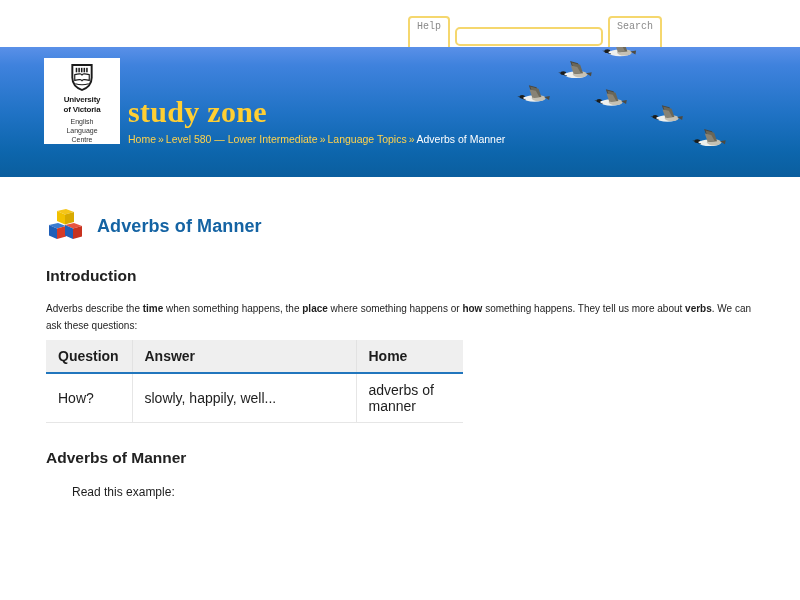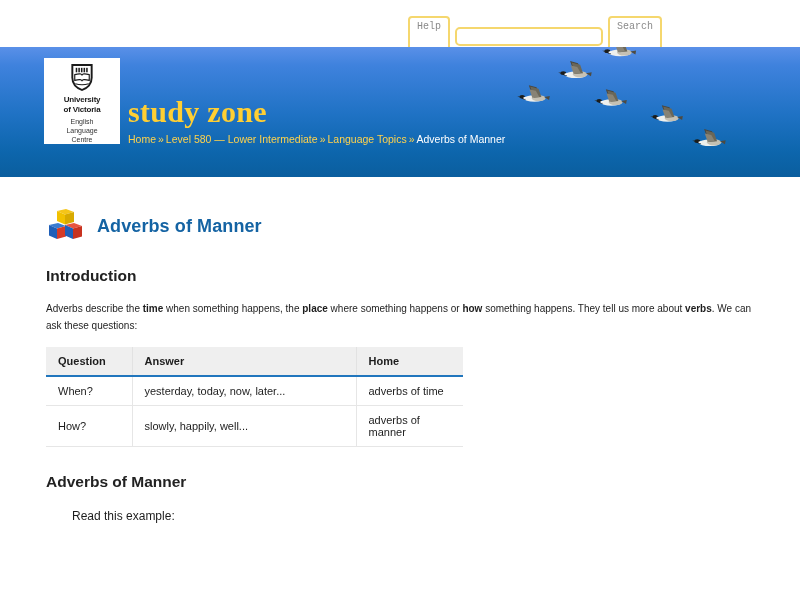--- a/index.html
+++ b/index.html
@@ -114,23 +114,23 @@
     margin: 26px 0 0 0;
   }
   p.para {
     font-size: 10px; color: #1d1d1d; line-height: 17px;
     margin: 0; max-width: 718px;
   }
   p.para b { font-weight: bold; }
 
   table.qt {
     border-collapse: collapse;
-    margin-top: 13px;
+    margin-top: 6px;
     width: 417px;
-    font-size: 11px;
+    font-size: 14px;
   }
   table.qt th {
     background: #efefef;
     text-align: left;
     font-weight: bold;
     color: #1d1d1d;
     padding: 8px 9px 8px 12px;
     border-bottom: 2px solid #2176bd;
     border-right: 1px solid #e2e2e2;
   }
@@ -266,25 +266,20 @@
         </colgroup>
       <thead>
         <tr>
           <th>Question</th>
           <th>Answer</th>
           <th>Home</th>
         </tr>
       </thead>
       <tbody>
         <tr class="odd">
-          <td>When?</td>
-          <td>yesterday, today, now, later...</td>
-          <td>adverbs of time</td>
-        </tr>
-        <tr class="odd">
           <td>How?</td>
           <td>slowly, happily, well...</td>
           <td>adverbs of manner</td>
         </tr>
       </tbody>
     </table>
 
     <h2 class="sec2">Adverbs of Manner</h2>
 
     <div class="indent">

